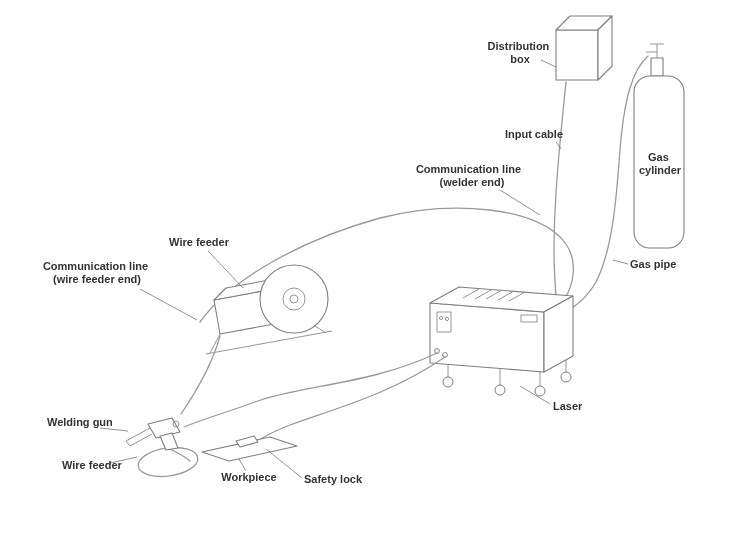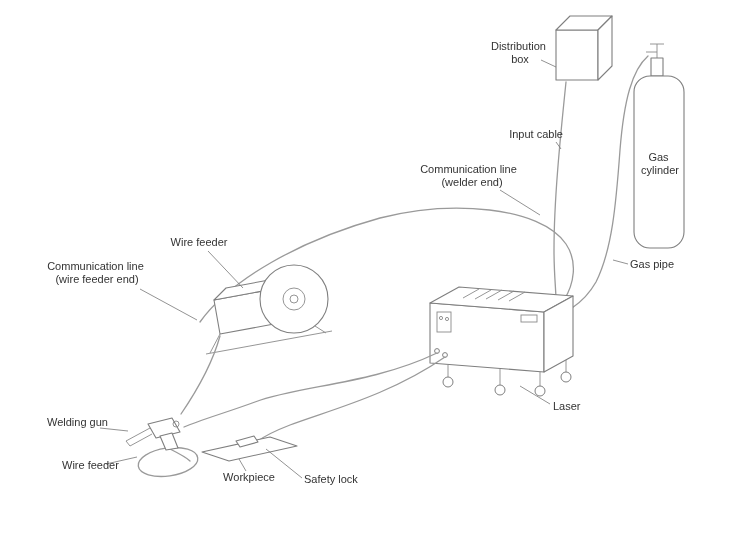--- a/index.html
+++ b/index.html
@@ -2,20 +2,21 @@
 <html><head>
 <meta charset="utf-8">
 <style>
   html, body { margin: 0; padding: 0; background: #ffffff; }
   #canvas {
     position: relative;
     width: 750px;
     height: 552px;
     background: #ffffff;
     overflow: hidden;
+    font-weight: bold;
   }
   svg { display: block; }
   .lbl {
     font-family: "Liberation Sans", sans-serif;
     font-size: 11px;
     fill: #333333;
   }
   .machine { fill: #ffffff; stroke: #7f7f7f; stroke-width: 1.1; stroke-linejoin: round; }
   .thin    { fill: none;    stroke: #8a8a8a; stroke-width: 0.9; }
   .cable   { fill: none;    stroke: #9a9a9a; stroke-width: 1.3; stroke-linecap: round; }

